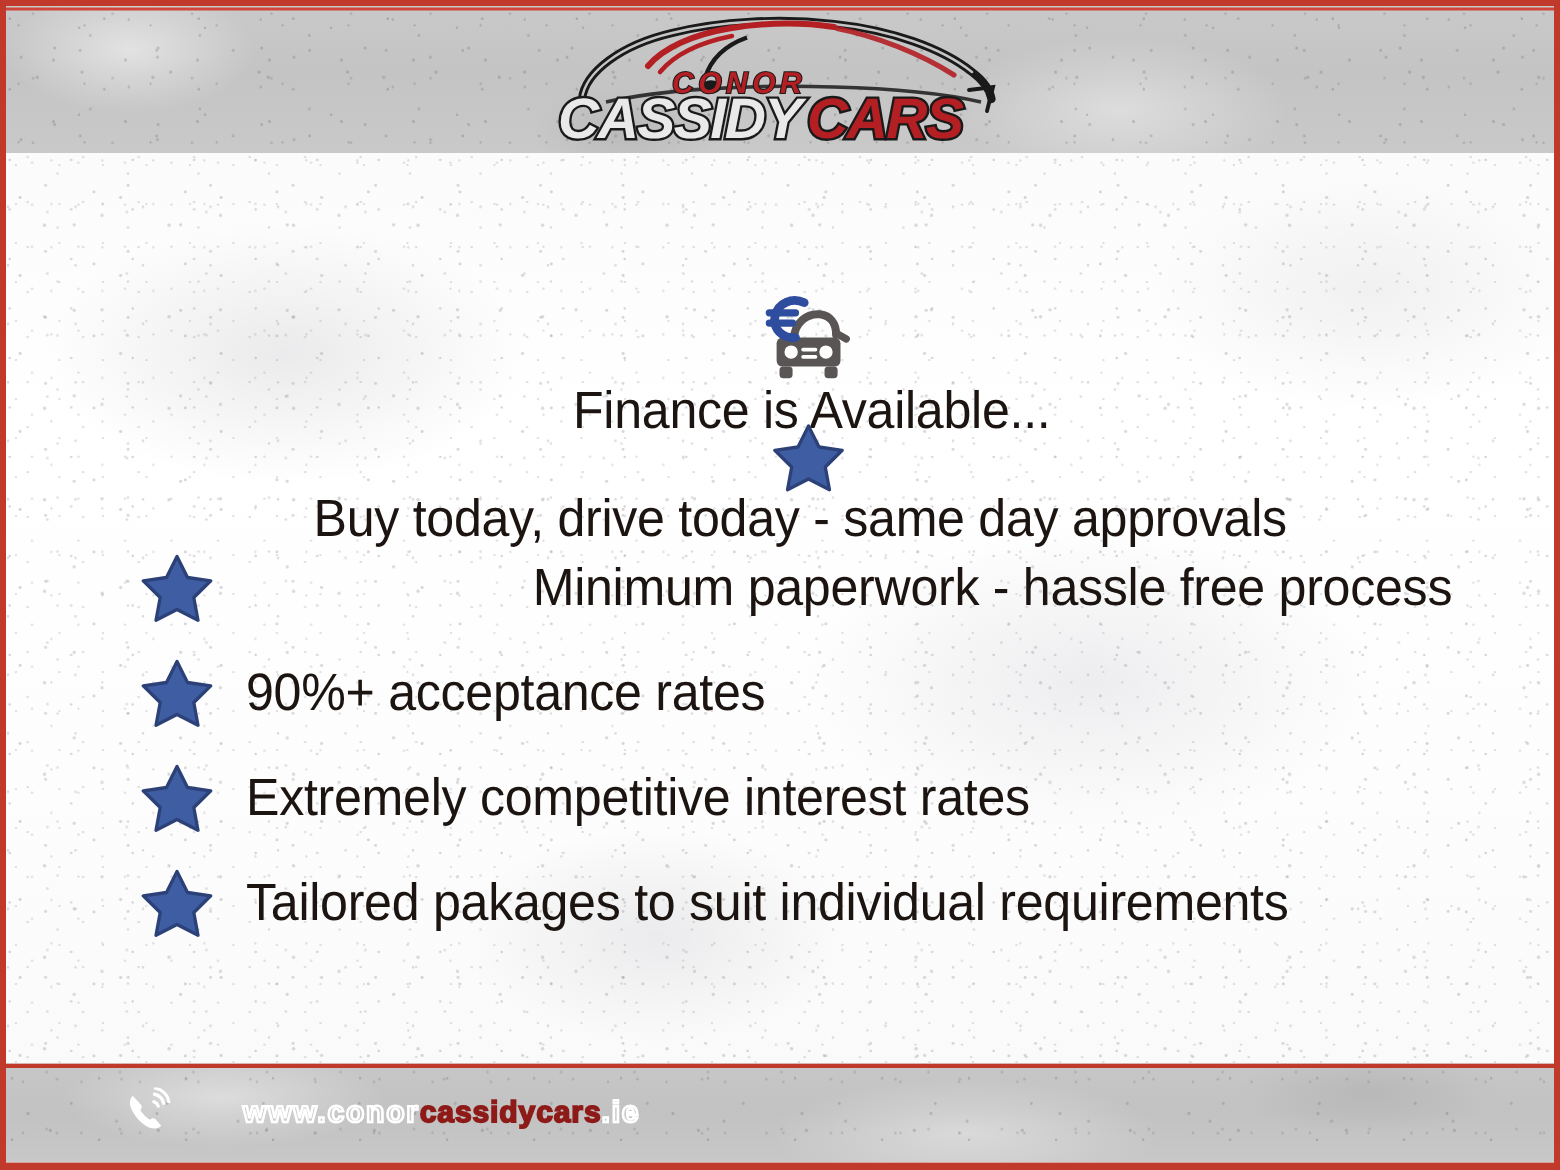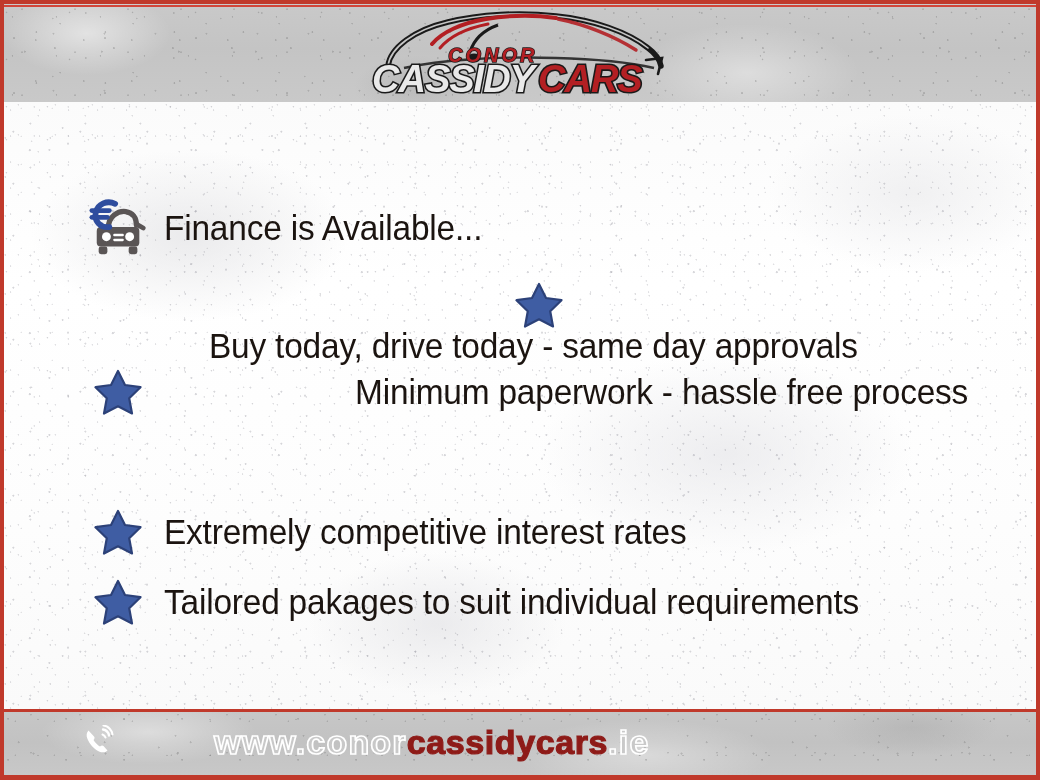--- a/index.html
+++ b/index.html
@@ -201,25 +201,25 @@
     font-family: "Liberation Sans", sans-serif;
     font-weight: bold;
     font-size: 29px;
     letter-spacing: 2.5px;
     color: #bdbdbd;
     -webkit-text-stroke: 1.6px #ffffff;
     paint-order: stroke fill;
     white-space: nowrap;
   }
   #web-block {
-    margin-left: 98px;
+    margin-left: 46px;
     display: flex;
     align-items: baseline;
     font-family: "Liberation Sans", sans-serif;
-    font-size: 34px;
+    font-size: 20px;
     letter-spacing: 1.2px;
     white-space: nowrap;
   }
   .web-www {
     font-weight: bold;
     color: #c9c9c9;
     -webkit-text-stroke: 1.7px #ffffff;
   }
   .web-brand {
     font-weight: bold;
@@ -267,21 +267,21 @@
         <path d="M276 52 L292 50 L288 66" fill="none" stroke="#1a1a1a" stroke-width="2.6" stroke-linecap="round"></path>
       </svg>
     </div>
   </div>
 
   <div id="body-area">
     <div class="tex"></div>
 
     <div id="bullet-list">
 
-      <div class="row" style="top:94px;">
+      <div class="row" style="top:94px;flex-direction:column;">
         <span class="row-icon">
           <svg class="car-svg" viewBox="0 0 64 62" xmlns="http://www.w3.org/2000/svg">
 
             <rect x="9" y="30" width="44" height="20" rx="4" fill="#5a5555"></rect>
             <rect x="11" y="50" width="9" height="8" rx="2.5" fill="#5a5555"></rect>
             <rect x="42" y="50" width="9" height="8" rx="2.5" fill="#5a5555"></rect>
 
             <path d="M21 31 C21 19 31 13 39 14 C46 15 50 20 50 28" fill="none" stroke="#5a5555" stroke-width="5.5" stroke-linecap="round"></path>
             <path d="M50 27 L57 31" stroke="#5a5555" stroke-width="5" stroke-linecap="round"></path>
 
@@ -312,20 +312,28 @@
 
       <div class="row" style="top:258px;text-align:right;">
         <span class="row-icon">
           <svg class="star-svg" viewBox="0 0 48 46" xmlns="http://www.w3.org/2000/svg">
             <path d="M24 2 L31 16 L46.5 18.2 L35.2 29.3 L38 44.5 L24 37.3 L10 44.5 L12.8 29.3 L1.5 18.2 L17 16 Z" fill="#3f5da3" stroke="#2c4178" stroke-width="2.2" stroke-linejoin="round"></path>
           </svg>
         </span>
         <span class="row-text">Minimum paperwork - hassle free process</span>
       </div>
 
+      <div class="row" style="top:328px;">
+        <span class="row-icon">
+          <svg class="star-svg" viewBox="0 0 48 46" xmlns="http://www.w3.org/2000/svg">
+            <path d="M24 2 L31 16 L46.5 18.2 L35.2 29.3 L38 44.5 L24 37.3 L10 44.5 L12.8 29.3 L1.5 18.2 L17 16 Z" fill="#3f5da3" stroke="#2c4178" stroke-width="2.2" stroke-linejoin="round"></path>
+          </svg>
+        </span>
+        <span class="row-text">90%+ acceptance rates</span>
+      </div>
 
       <div class="row" style="top:468px;">
         <span class="row-icon">
           <svg class="star-svg" viewBox="0 0 48 46" xmlns="http://www.w3.org/2000/svg">
             <path d="M24 2 L31 16 L46.5 18.2 L35.2 29.3 L38 44.5 L24 37.3 L10 44.5 L12.8 29.3 L1.5 18.2 L17 16 Z" fill="#3f5da3" stroke="#2c4178" stroke-width="2.2" stroke-linejoin="round"></path>
           </svg>
         </span>
         <span class="row-text">Tailored pakages to suit individual requirements</span>
       </div>
 

